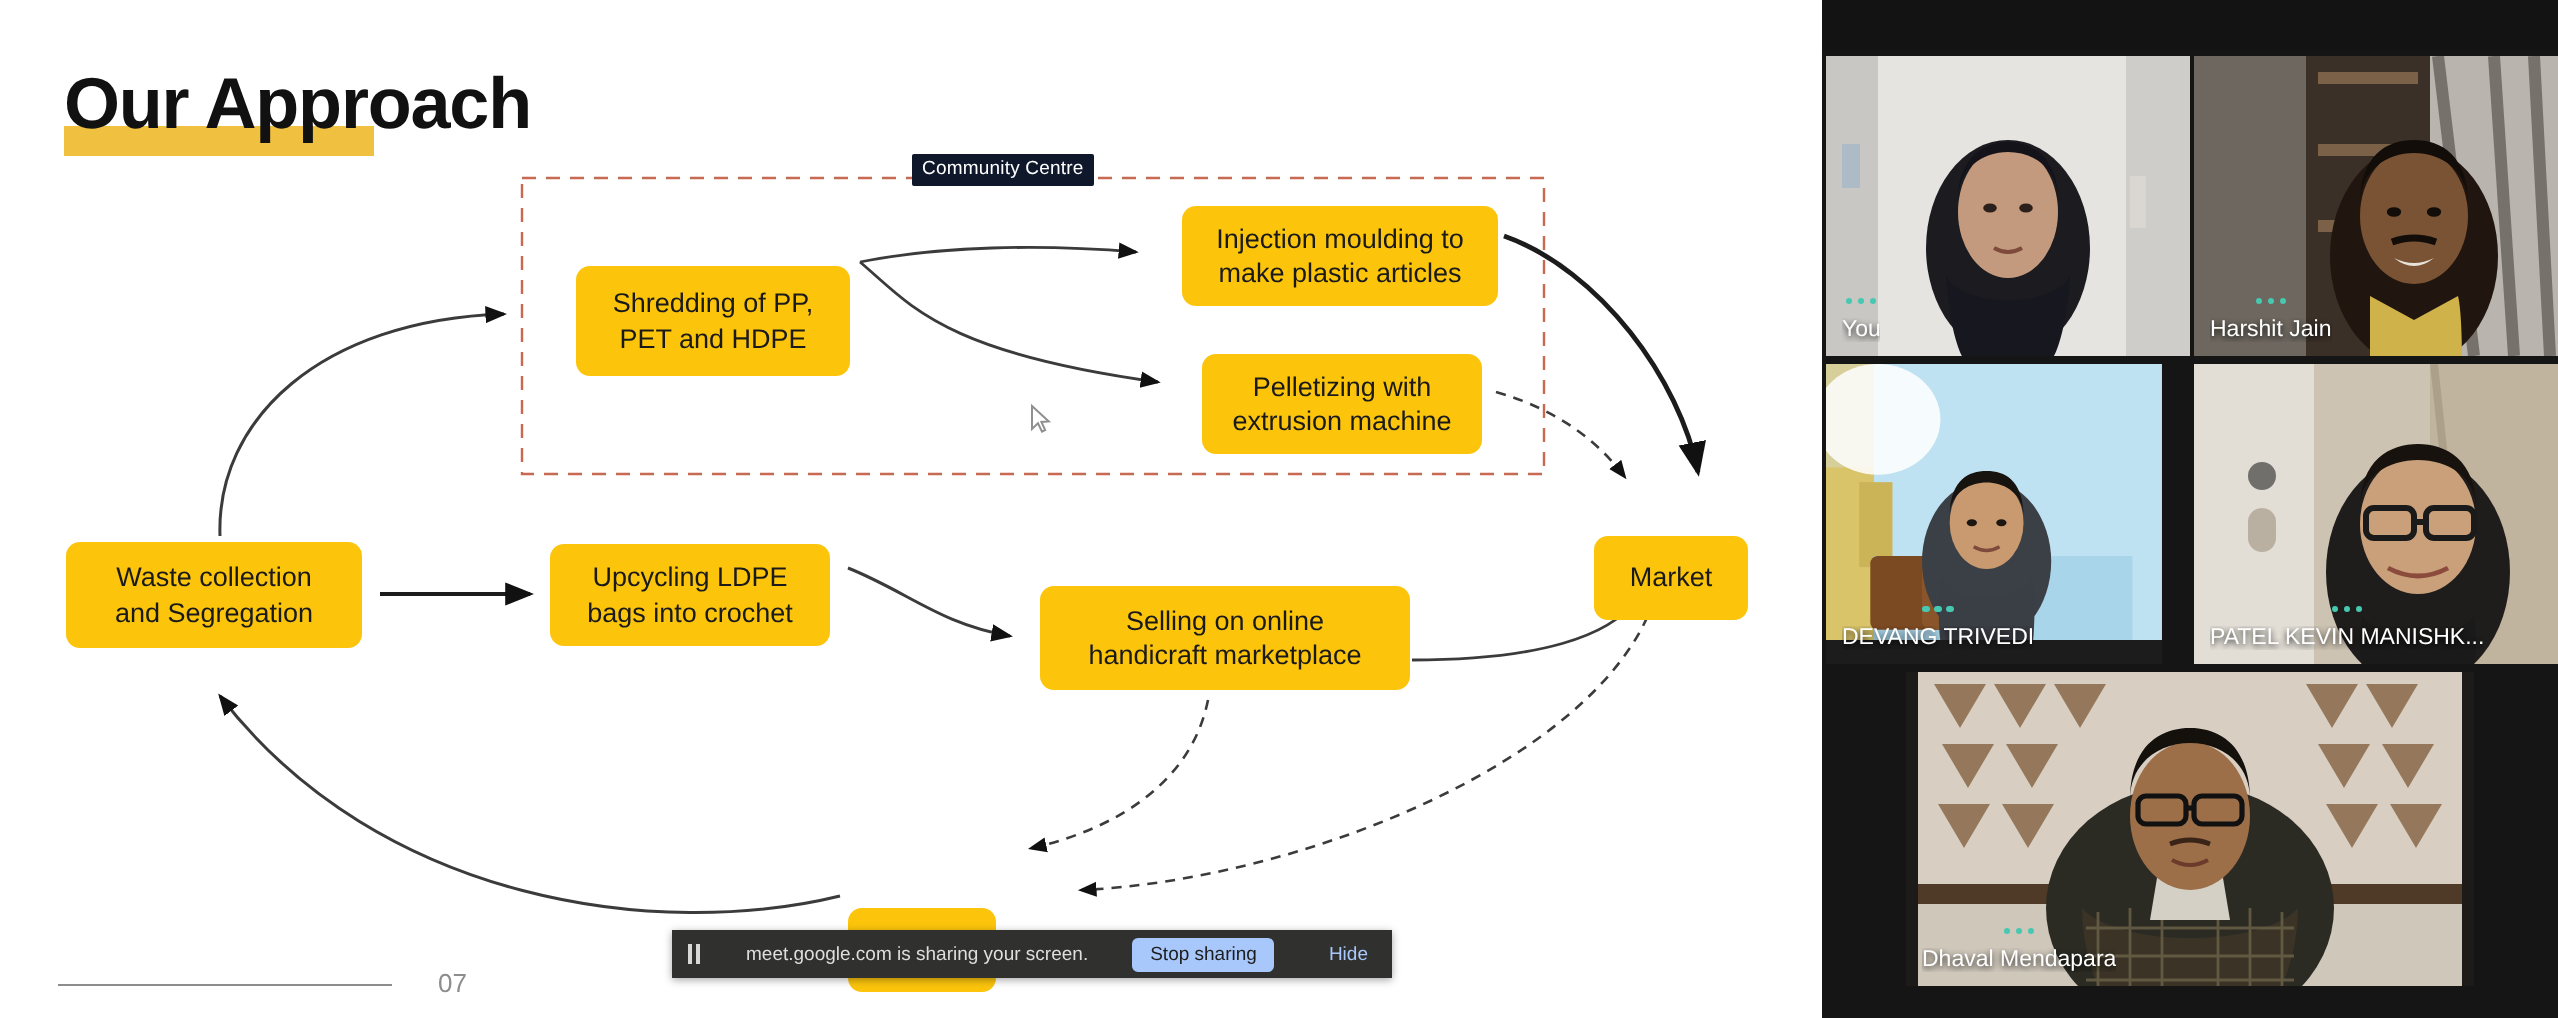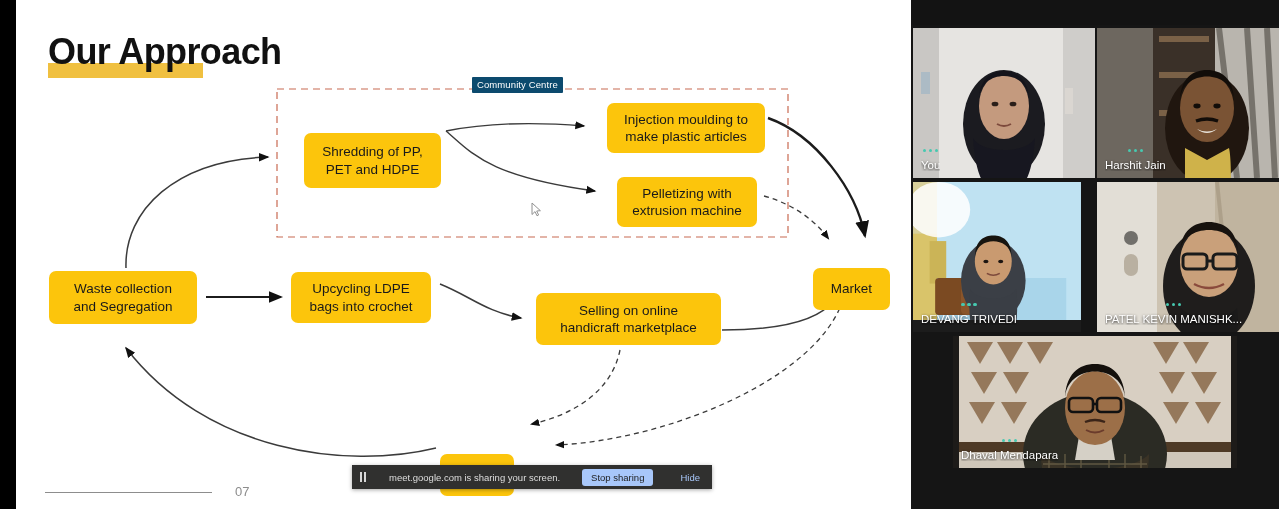--- a/index.html
+++ b/index.html
@@ -13,21 +13,21 @@
     font-family: "Liberation Sans", sans-serif;
     position: relative;
   }
 
   
   #root { position: absolute; inset: 0; display: block; }
 
   
   #slide {
     position: absolute;
-    left: 16px; top: 0;
+    left: 0; top: 0;
     width: 1074px; height: 509px;
     background: #ffffff;
     overflow: hidden;
   }
 
   #slide-title {
     position: absolute;
     left: 32px; top: 31px;
     font-size: 36px;
     font-weight: bold;
@@ -78,21 +78,21 @@
   #node-selling        { left: 520px; top: 293px; width: 185px; height: 52px; }
   #node-market         { left: 797px; top: 268px; width: 77px;  height: 27px;
                          font-size: 13.5px; }
   #node-waste          { left: 424px; top: 430px; width: 74px;  height: 29px;
                          font-size: 13.5px; margin-top: 24px; }
 
   
   #community-tag {
     position: absolute;
     left: 456px; top: 77px;
-    background: #0c4a6e;
+    background: #0f172a;
     color: #ffffff;
     font-size: 9.5px;
     padding: 2px 5px 2.5px 5px;
     border-radius: 1px;
     z-index: 6;
     white-space: nowrap;
     letter-spacing: 0.1px;
   }
 
   
@@ -221,21 +221,21 @@
   .more-icon b {
     width: 3.5px; height: 3.5px; border-radius: 50%;
     background: #46c9b0; display: block;
   }
 
   
   #tile-you      { left: 2px;   top: 28px;  width: 182px; height: 150px; }
   #tile-harshit  { left: 186px; top: 28px;  width: 182px; height: 150px; }
   #tile-devang   { left: 2px;   top: 182px; width: 168px; height: 150px; }
   #tile-kevin    { left: 186px; top: 182px; width: 182px; height: 150px; }
-  #tile-dhaval   { left: 42px;  top: 336px; width: 284px; height: 132px; }
+  #tile-dhaval   { left: 42px;  top: 336px; width: 284px; height: 157px; }
 </style>
 </head>
 <body>
 
 <div id="root">
 
   <div id="slide">
 
     <div id="title-highlight"></div>
     <div id="slide-title">Our Approach</div>

